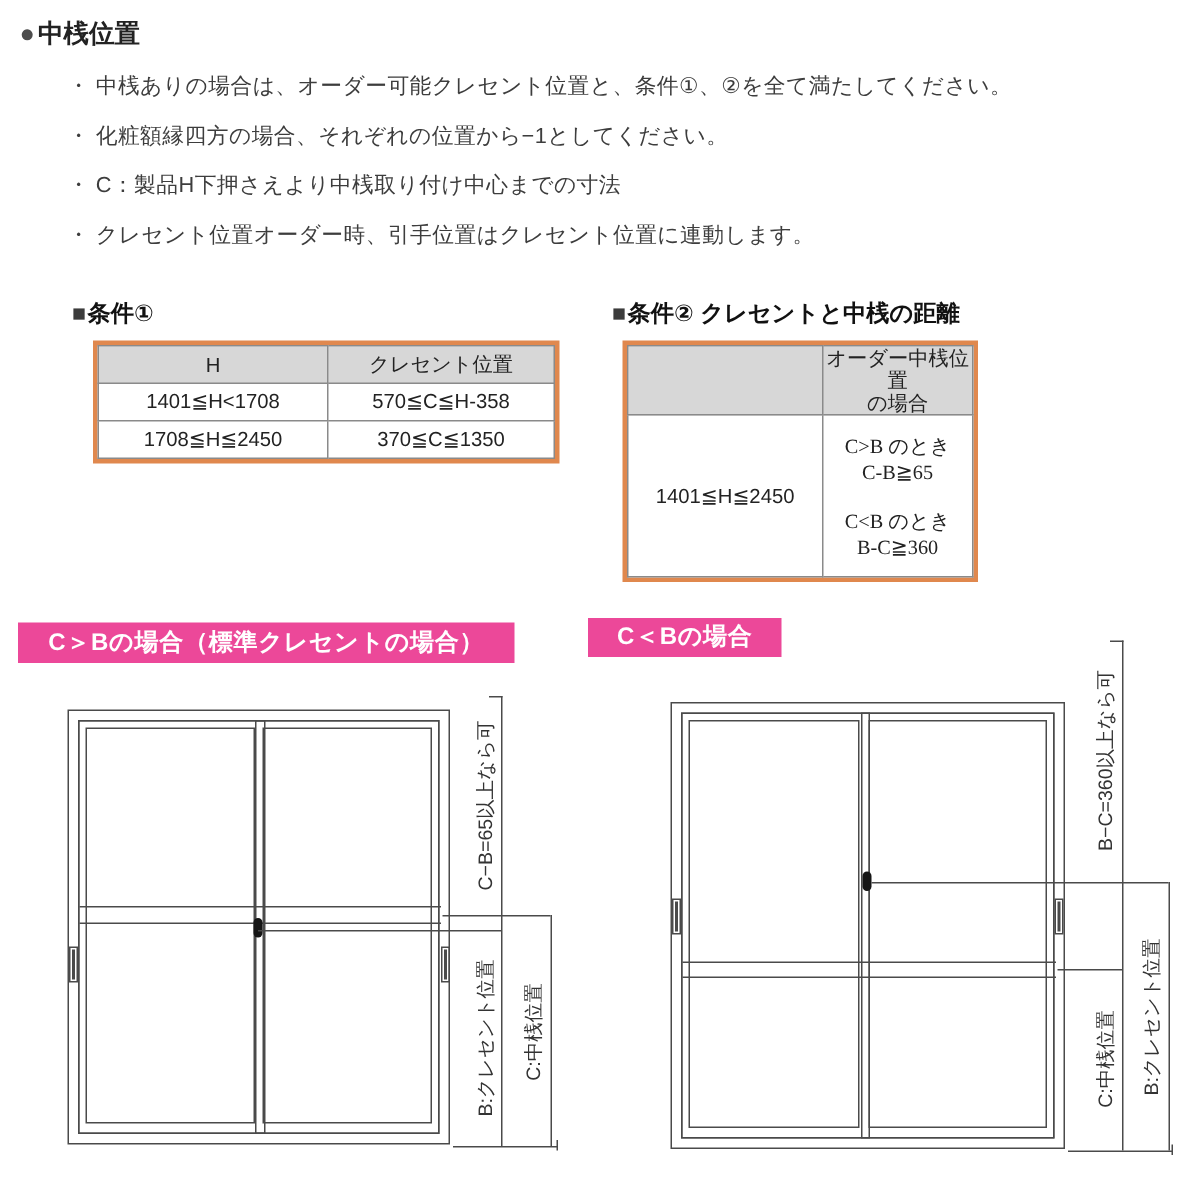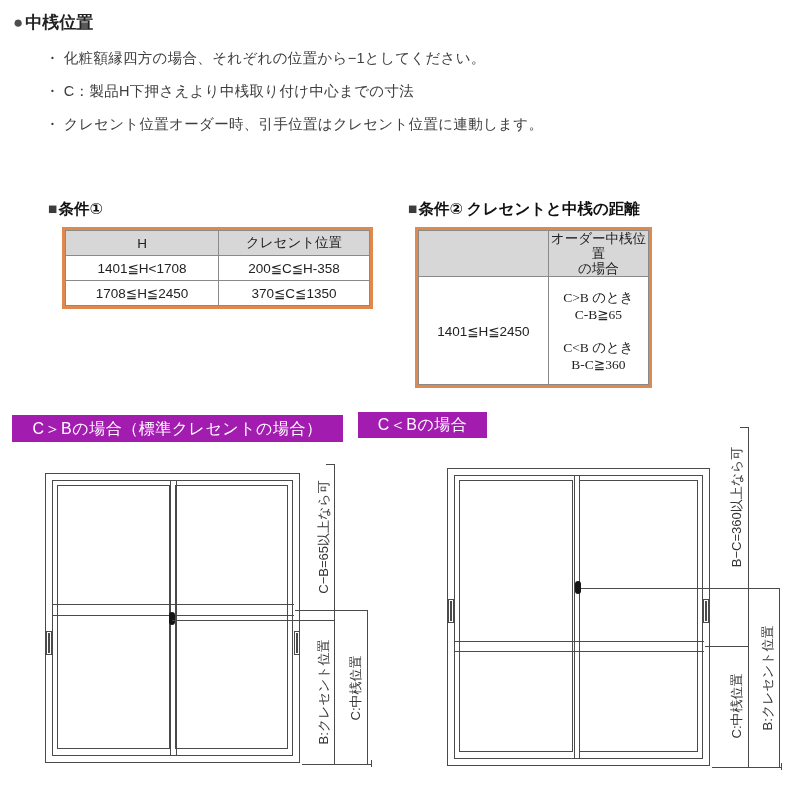--- a/index.html
+++ b/index.html
@@ -16,59 +16,60 @@
   
   .otable{position:absolute;border:3px solid #e0884e;background:#fff;box-sizing:border-box;}
   .otable table{border-collapse:collapse;width:100%;height:100%;table-layout:fixed;}
   .otable th,.otable td{border:1px solid #8a8a8a;text-align:center;vertical-align:middle;
         font-size:13.5px;color:#222;font-weight:normal;padding:0;}
   .otable th{background:#d7d7d7;}
   .hdr2{font-size:12.5px;line-height:15px;}
   .cases{font-size:13px;line-height:17px;font-family:Liberation Serif, serif;}
   .cases .gap{height:16px;}
   
-  .bar{position:absolute;background:#a21caf;color:#fff;font-weight:normal;font-size:16px;
+  .bar{position:absolute;background:#ec4899;color:#fff;font-weight:bold;font-size:16px;
        text-align:center;white-space:nowrap;letter-spacing:.5px;}
   
   .box{position:absolute;border:1px solid #4a4a4a;box-sizing:border-box;background:transparent;}
   .hl{position:absolute;height:1px;background:#4a4a4a;}
   .vl{position:absolute;width:1px;background:#4a4a4a;}
   .band{position:absolute;border-top:1px solid #4a4a4a;border-bottom:1px solid #4a4a4a;box-sizing:border-box;}
   .crescent{position:absolute;width:6px;height:13px;background:#151515;border-radius:3px;}
   .vtext{position:absolute;white-space:nowrap;font-size:13px;color:#333;
          transform:translate(-50%,-50%) rotate(-90deg);}
 </style>
 </head>
 <body>
 
 <div class="page">
 
   <div class="page-title">
     <span class="dot">●</span><span>中桟位置</span>
   </div>
 
   <div class="intro">
+    <div class="row"><span class="bmark">・</span><span>中桟ありの場合は、オーダー可能クレセント位置と、条件①、②を全て満たしてください。</span></div>
     <div class="row"><span class="bmark">・</span><span>化粧額縁四方の場合、それぞれの位置から−1としてください。</span></div>
     <div class="row"><span class="bmark">・</span><span>C：製品H下押さえより中桟取り付け中心までの寸法</span></div>
     <div class="row"><span class="bmark">・</span><span>クレセント位置オーダー時、引手位置はクレセント位置に連動します。</span></div>
   </div>
 
   <div class="sec-head" style="left:48px;top:199px;">
     <span class="sq">■</span><span>条件①</span>
   </div>
   <div class="otable" style="left:62px;top:227px;width:311px;height:82px;">
     <table>
       <tbody>
           <tr style="height:25px;">
         <th style="width:50%;">H</th>
         <th>クレセント位置</th>
       </tr>
       <tr>
         <td>1401≦H&lt;1708</td>
-        <td>200≦C≦H-358</td>
+        <td>570≦C≦H-358</td>
       </tr>
       <tr>
         <td>1708≦H≦2450</td>
         <td>370≦C≦1350</td>
       </tr>
     </tbody>
       </table>
   </div>
 
   <div class="sec-head" style="left:408px;top:199px;">
@@ -92,21 +93,21 @@
           <div class="gap"></div>
           <div>C&lt;B のとき</div>
           <div>B-C≧360</div>
         </td>
       </tr>
     </tbody>
       </table>
   </div>
 
   <div class="bar" style="left:12px;top:415px;width:331px;height:27px;line-height:27px;">C＞Bの場合（標準クレセントの場合）</div>
-  <div class="bar" style="left:358px;top:412px;width:129px;height:26px;line-height:26px;">C＜Bの場合</div>
+  <div class="bar" style="left:392px;top:412px;width:129px;height:26px;line-height:26px;">C＜Bの場合</div>
 
   <div>
     <div class="box" style="left:45px;top:473px;width:255px;height:290px;"></div>
     <div class="box" style="left:52px;top:480px;width:241px;height:276px;"></div>
     <div class="box" style="left:52px;top:480px;width:125px;height:276px;"></div>
     <div class="box" style="left:57px;top:485px;width:113px;height:264px;"></div>
     <div class="box" style="left:170px;top:480px;width:123px;height:276px;"></div>
     <div class="box" style="left:175px;top:485px;width:113px;height:264px;"></div>
     <div class="band" style="left:53px;top:604px;width:241px;height:12px;"></div>
     <div class="crescent" style="left:169px;top:612px;"></div>

